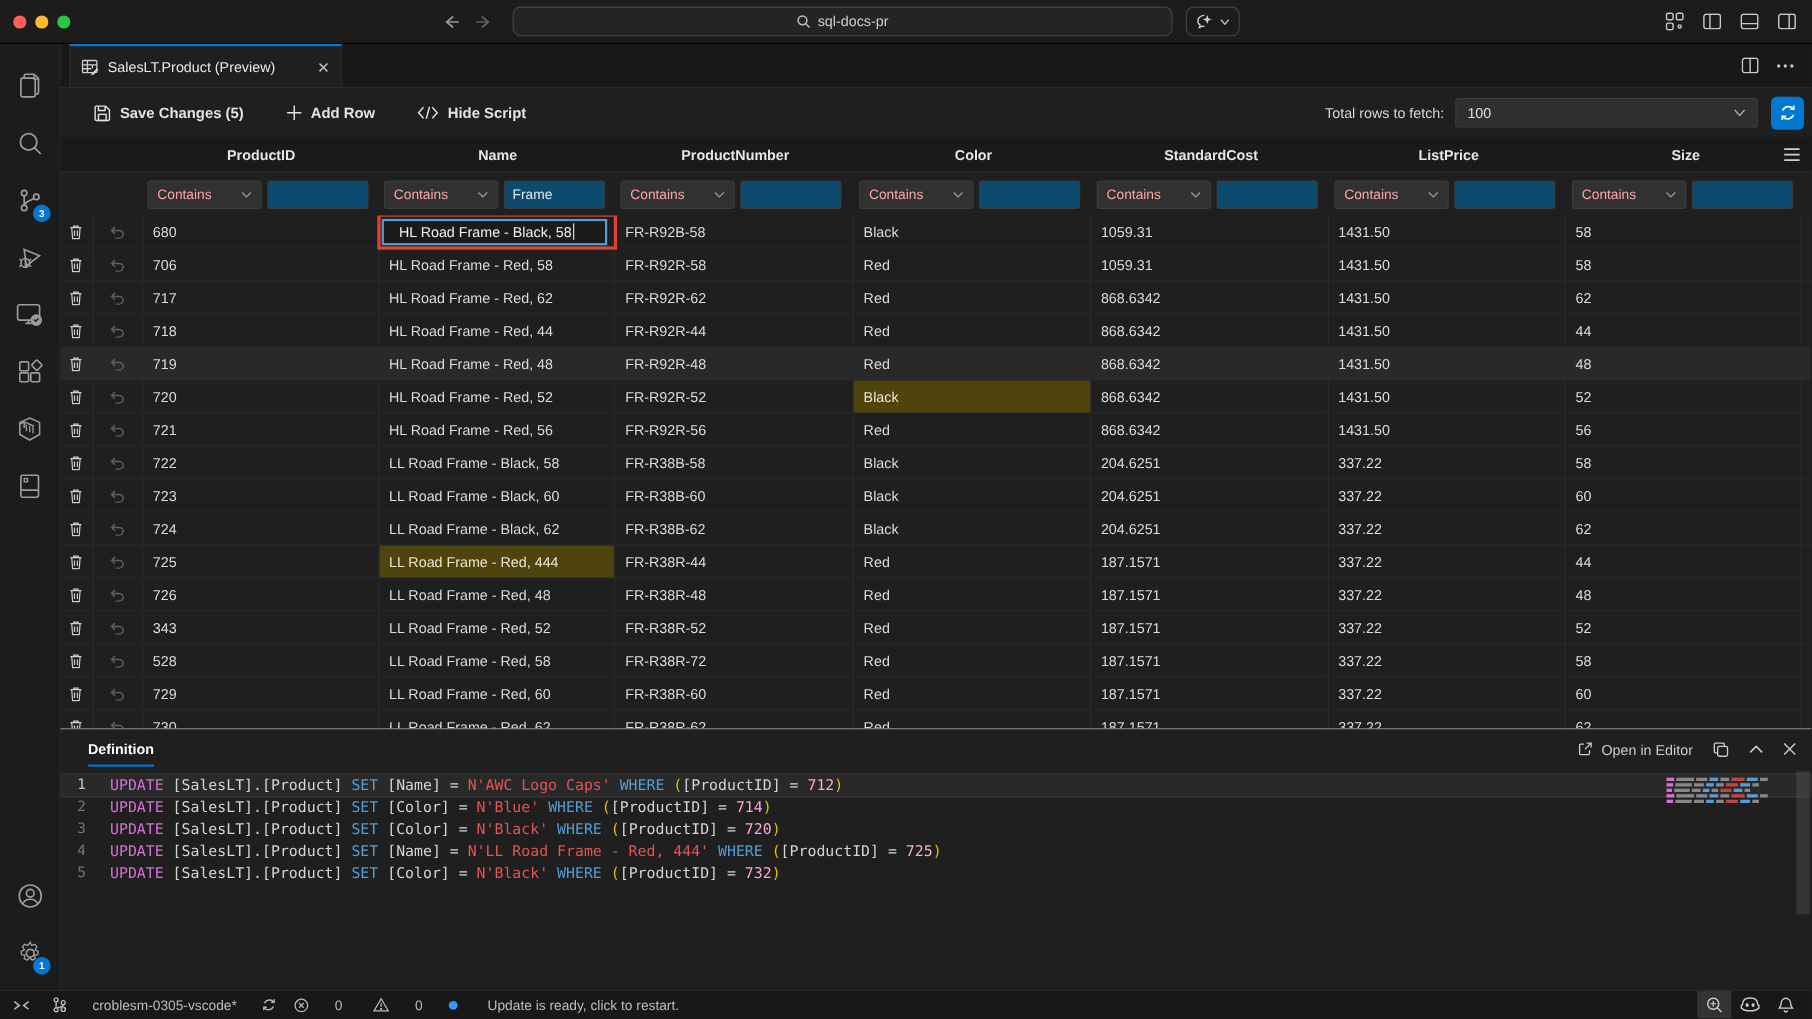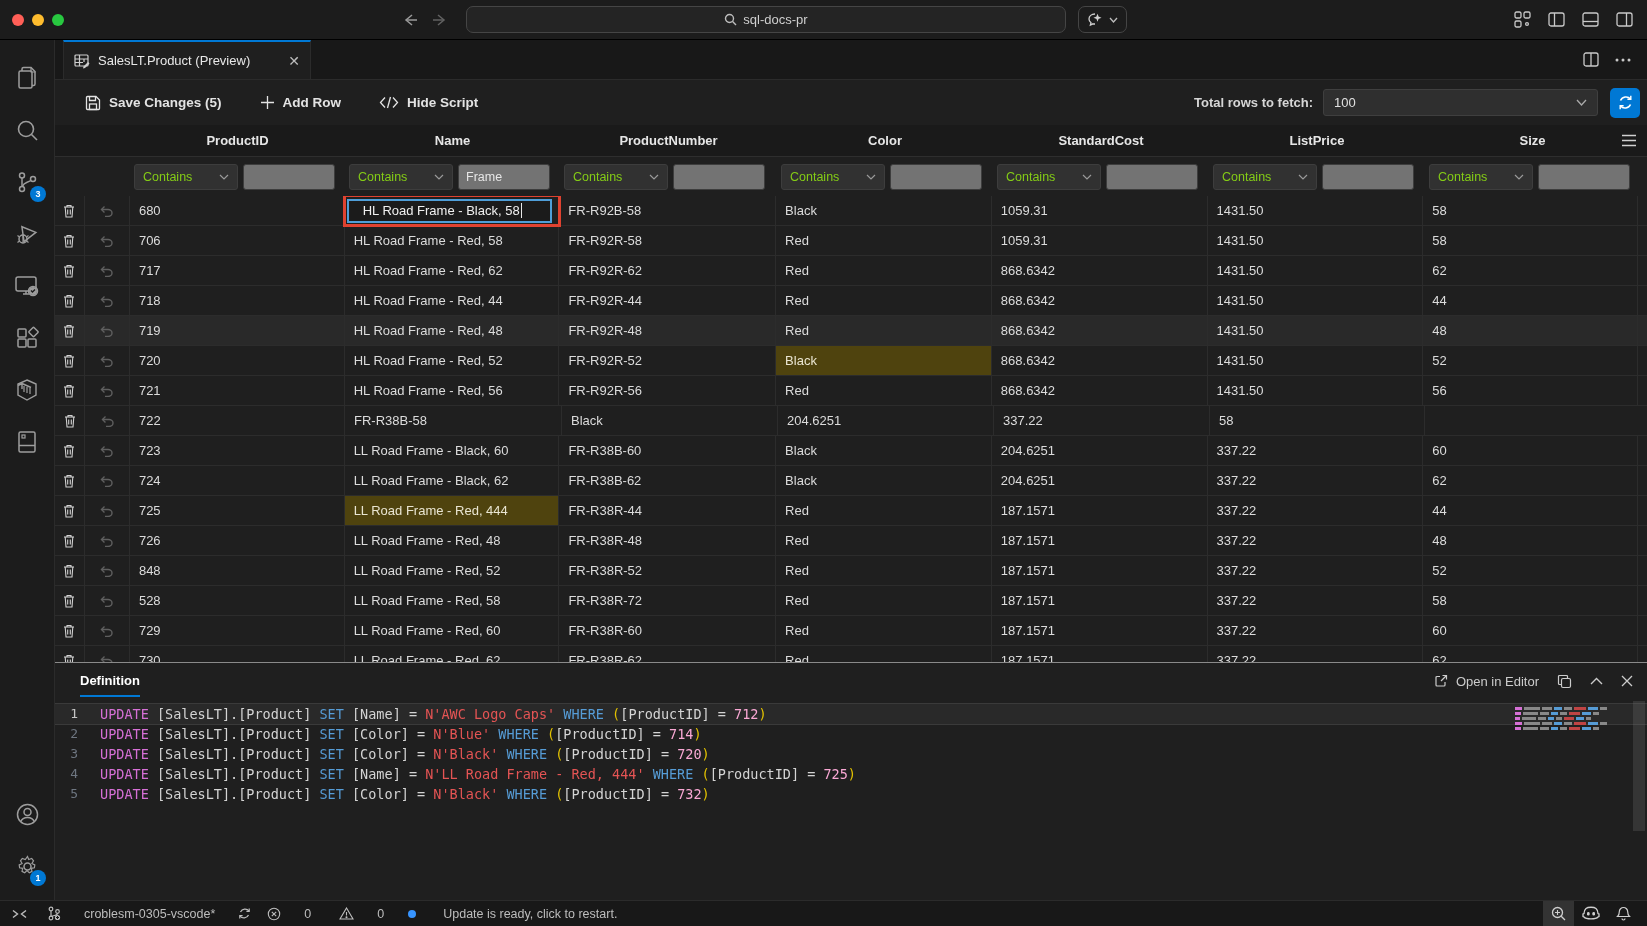--- a/index.html
+++ b/index.html
@@ -33,35 +33,35 @@
   .tabstrip { height:40px; background:#181818; display:flex; align-items:stretch; border-bottom:1px solid #2b2b2b; }
   .tab { width:248px; margin-left:8px; background:#1f1f1f; border-top:2px solid #0078d4; border-left:1px solid #2b2b2b; border-right:1px solid #2b2b2b; display:flex; align-items:center; gap:8px; padding:0 10px; color:#e8e8e8; }
   .tab-close { margin-left:auto; color:#bdbdbd; font-size:14px; }
   .tabstrip-right { margin-left:auto; display:flex; align-items:center; gap:16px; padding-right:16px; color:#c9c9c9; }
 
   
   .toolbar { height:45px; display:flex; align-items:center; background:#1f1f1f; padding-left:30px; }
   .tool-btn { display:flex; align-items:center; gap:8px; margin-right:38px; color:#e3e3e3; font-weight:bold; font-size:13.5px; }
   .tool-btn.plain { font-weight:bold; }
   .toolbar-right { margin-left:auto; display:flex; align-items:center; padding-right:7px; }
-  .fetch-label { color:#d6d6d6; font-weight:bold; margin-right:10px; }
+  .fetch-label { color:#d6d6d6; font-weight:normal; margin-right:10px; }
   .fetch-select { width:275px; height:27px; background:#2f2f2f; border:1px solid #3f3f3f; border-radius:3px; display:flex; align-items:center; padding:0 10px; color:#e0e0e0; }
   .fetch-select .chev { margin-left:auto; color:#aaa; }
   .refresh-btn { width:30px; height:30px; margin-left:12px; background:#0078d4; border-radius:5px; display:flex; align-items:center; justify-content:center; }
 
   
   .grid { display:flex; flex-direction:column; background:#1f1f1f; }
   .ghead { height:32px; background:#1a1a1a; display:flex; align-items:center; border-bottom:1px solid #2e2e2e; position:relative; }
   .gh-cell { font-weight:bold; color:#e6e6e6; text-align:center; }
   .gh-menu { position:absolute; right:10px; top:9px; color:#d0d0d0; }
   .gfilter { height:39px; display:flex; align-items:center; background:#1f1f1f; }
   .f-cell { display:flex; align-items:center; gap:5px; padding-left:4px; }
-  .f-select { width:104px; height:26px; background:#313131; border:1px solid #3d3d3d; border-radius:3px; display:flex; align-items:center; padding:0 8px; color:#84cc16; font-size:12.5px;text-align:right; }
+  .f-select { width:104px; height:26px; background:#313131; border:1px solid #3d3d3d; border-radius:3px; display:flex; align-items:center; padding:0 8px; color:#fca5a5; font-size:12.5px;text-align:right; }
   .f-select .chev { margin-left:auto; color:#9a9a9a; }
-  .f-input { width:92px; height:26px; background:#737373; border:1px solid #3d3d3d; border-radius:3px; display:flex; align-items:center; padding:0 7px; color:#e6e6e6; font-size:12.5px; }
+  .f-input { width:92px; height:26px; background:#0c4a6e; border:1px solid #3d3d3d; border-radius:3px; display:flex; align-items:center; padding:0 7px; color:#e6e6e6; font-size:12.5px; }
 
   .gbody { height:466px; overflow:hidden; }
   .row { display:flex; height:30px; border-bottom:1px solid #2c2c2c; background:#1f1f1f; }
   .row.row-hover { background:#292929; }
   .cell { display:flex; align-items:center; border-right:1px solid #2c2c2c; padding-left:9px; color:#dcdcdc; overflow:hidden; white-space:nowrap; position:relative; }
   .col-del   { width:30px;  justify-content:center; padding-left:0; }
   .col-undo  { width:45px;  justify-content:center; padding-left:0; color:#5f5f5f; }
   .col-id    { width:215px; }
   .col-name  { width:215px; }
   .col-num   { width:217px; }
@@ -721,20 +721,23 @@
             </div>
     <div class="cell col-undo">
               <svg width="15" height="12" viewBox="0 0 15 12" fill="none" stroke="#5f5f5f" stroke-width="1.4">
                 <path d="M2.5 4.5 H9 a4 3.5 0 0 1 0 7 H6"></path>
                 <path d="M5.5 1.5 L2.5 4.5 L5.5 7.5"></path>
               </svg>
             </div>
     <div class="cell col-id">
               <span class="ct">722</span>
             </div>
+    <div class="cell col-name cell-name">
+              <span class="ct">LL Road Frame - Black, 58</span>
+            </div>
     <div class="cell col-num">
               <span class="ct">FR-R38B-58</span>
             </div>
     <div class="cell col-color cell-color">
               <span class="ct">Black</span>
             </div>
     <div class="cell col-cost">
               <span class="ct">204.6251</span>
             </div>
     <div class="cell col-price">
@@ -906,21 +909,21 @@
                 <path d="M4.7 5.5 V10.5 M7.3 5.5 V10.5"></path>
               </svg>
             </div>
     <div class="cell col-undo">
               <svg width="15" height="12" viewBox="0 0 15 12" fill="none" stroke="#5f5f5f" stroke-width="1.4">
                 <path d="M2.5 4.5 H9 a4 3.5 0 0 1 0 7 H6"></path>
                 <path d="M5.5 1.5 L2.5 4.5 L5.5 7.5"></path>
               </svg>
             </div>
     <div class="cell col-id">
-              <span class="ct">848</span>
+              <span class="ct">343</span>
             </div>
     <div class="cell col-name cell-name">
               <span class="ct">LL Road Frame - Red, 52</span>
             </div>
     <div class="cell col-num">
               <span class="ct">FR-R38R-52</span>
             </div>
     <div class="cell col-color cell-color">
               <span class="ct">Red</span>
             </div>

